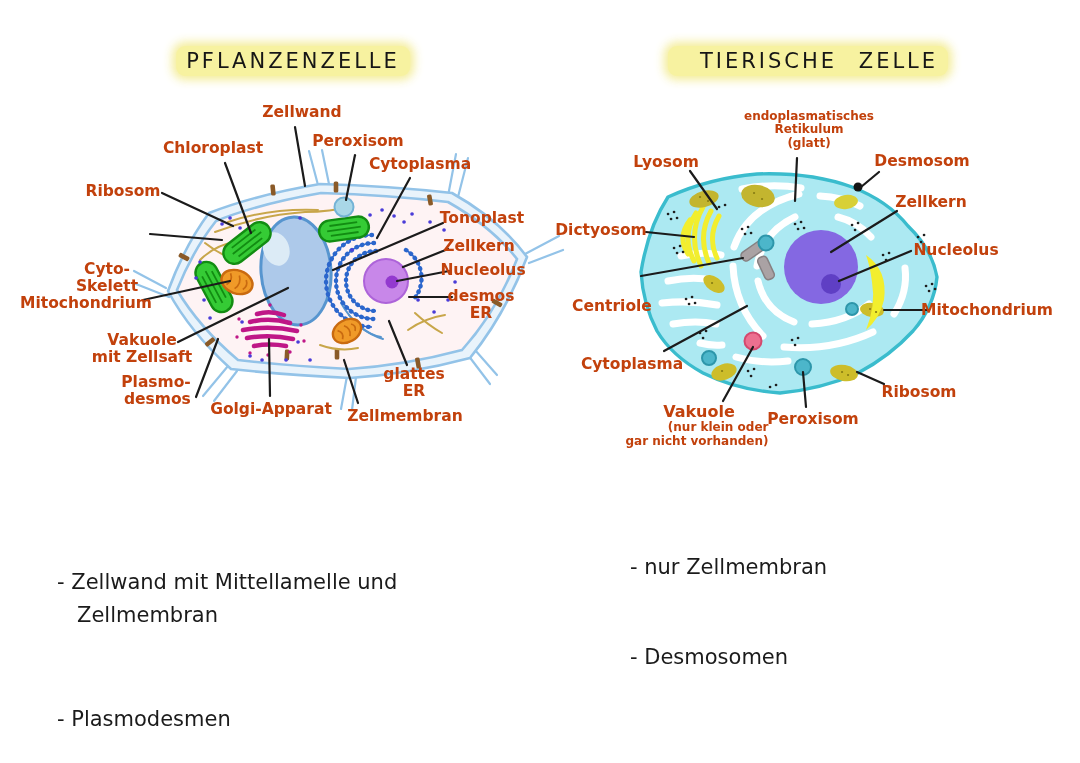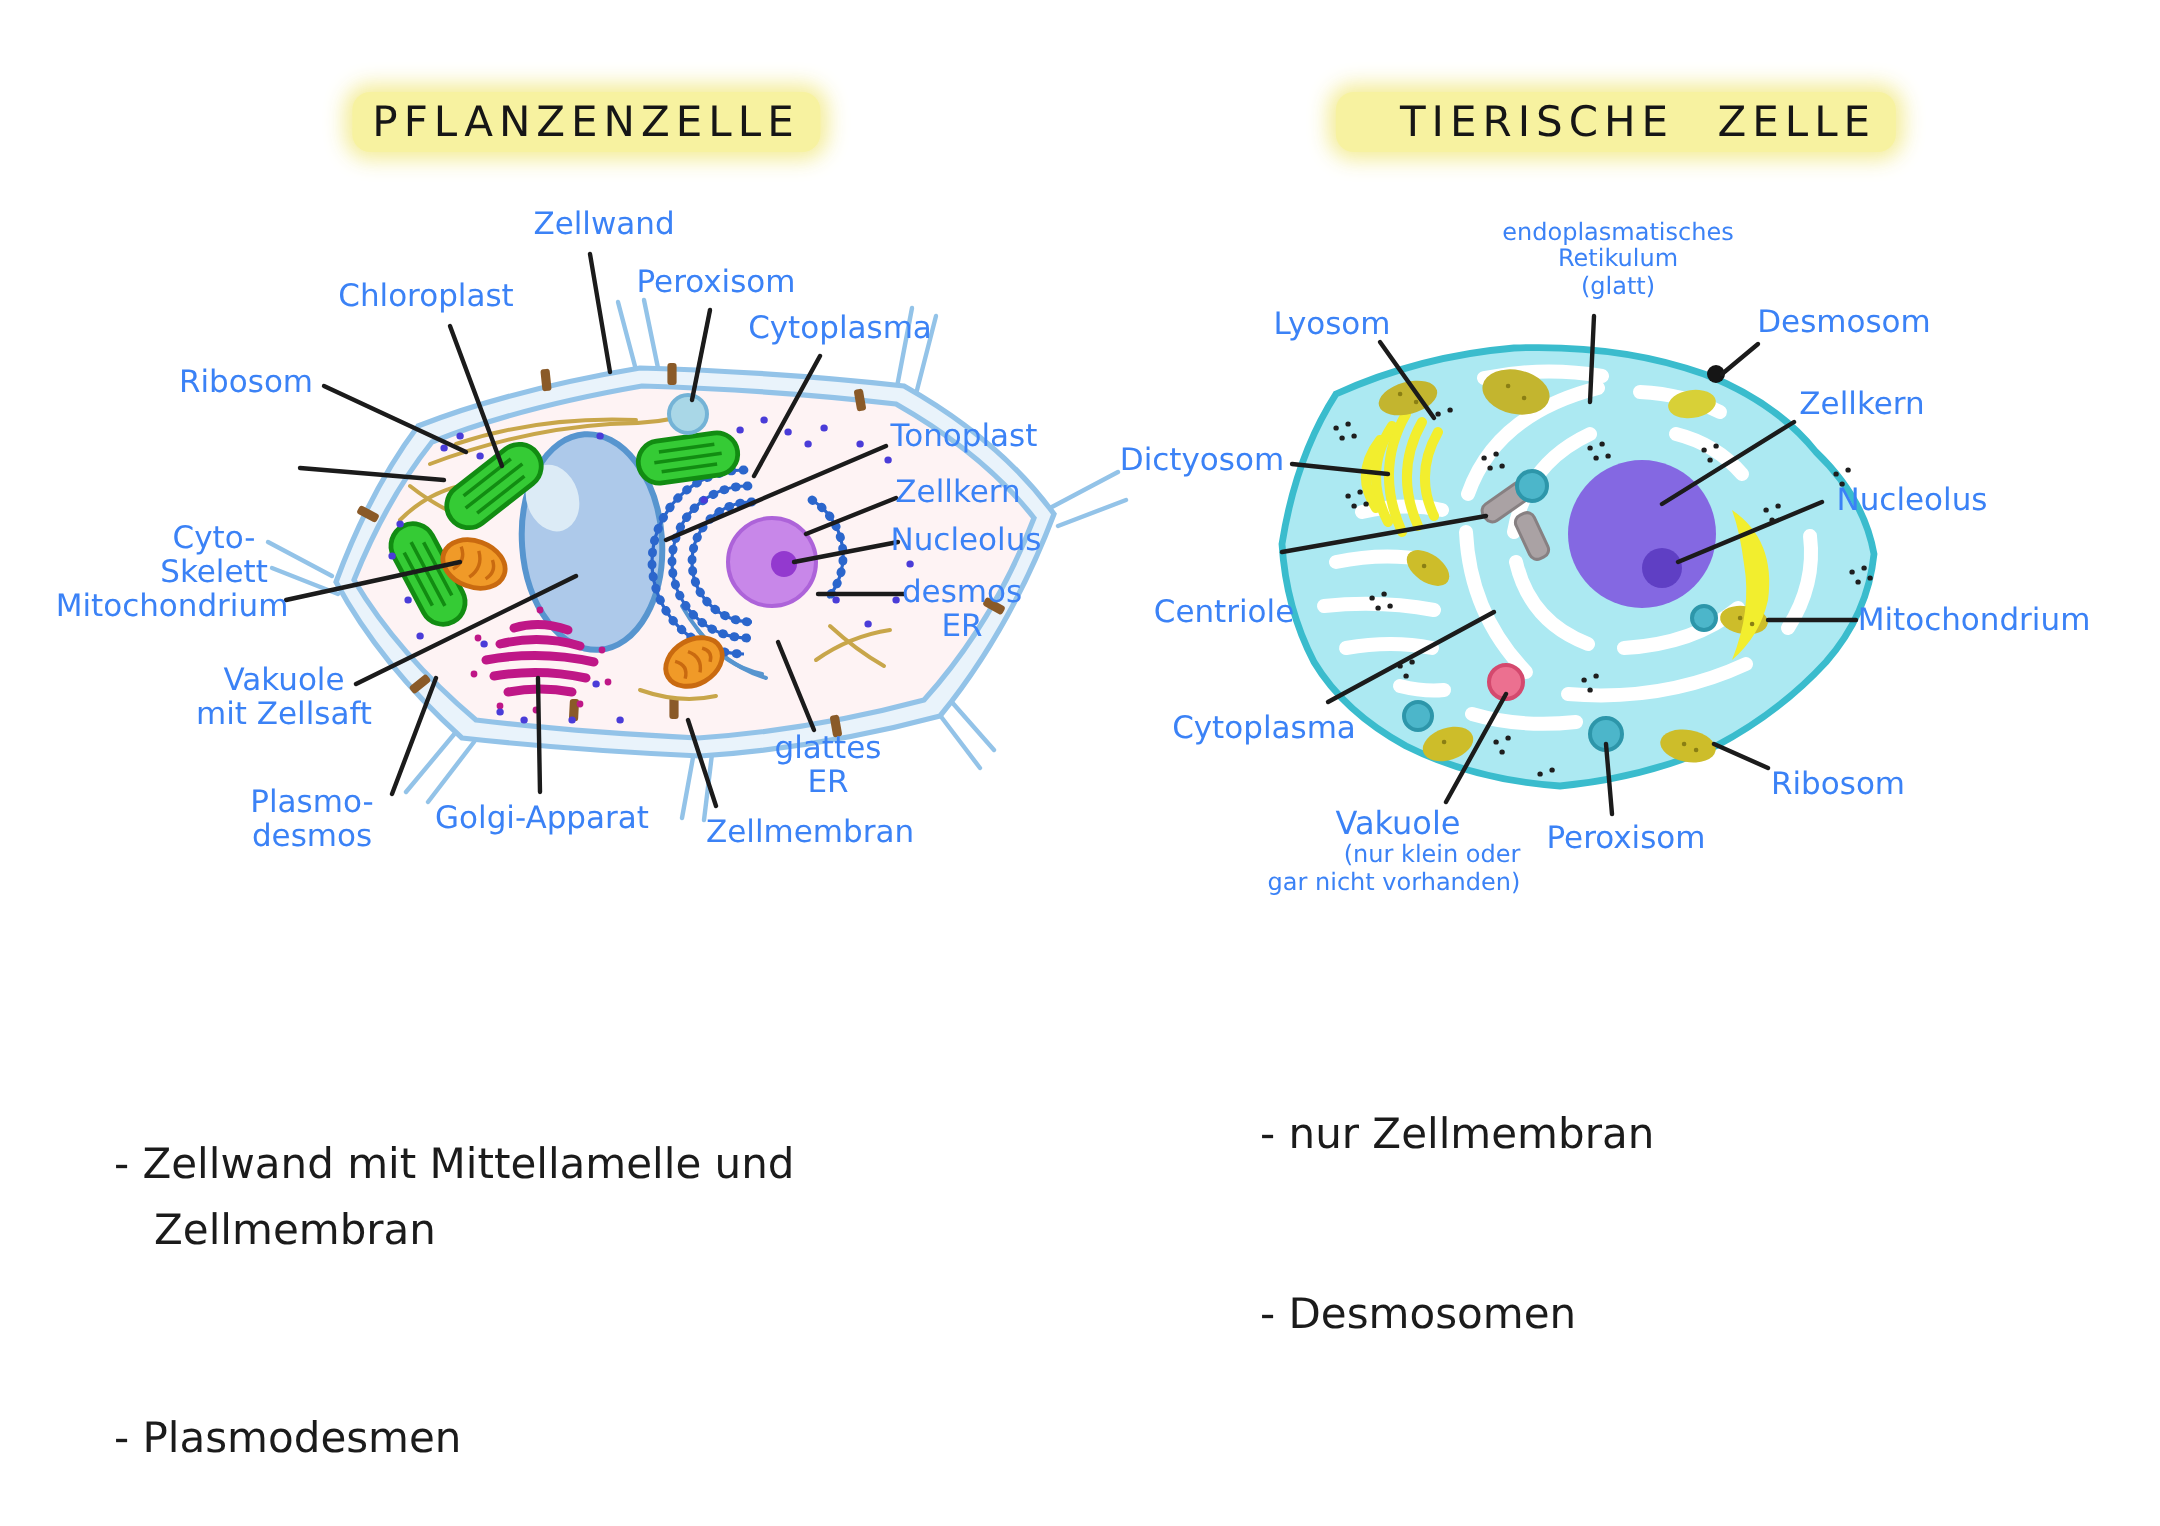--- a/index.html
+++ b/index.html
@@ -4,21 +4,21 @@
 <style>
   html,body{margin:0;padding:0;background:#ffffff;}
   .canvas{position:relative;width:1080px;height:763px;background:#ffffff;overflow:hidden;
           font-family:"DejaVu Sans",sans-serif;color:#1b1b1b;}
   .art{position:absolute;left:0;top:0;}
   .title{position:absolute;transform:translateX(-50%);font-size:21px;letter-spacing:3px;
          color:#161616;background:#f7f2a0;padding:3px 10px;border-radius:9px;
          box-shadow:0 0 10px 4px rgba(243,236,150,0.95);white-space:nowrap;}
   .title.animal{word-spacing:12px;}
   .lbl{position:absolute;transform:translateX(-50%);text-align:center;font-size:15.5px;
-       line-height:1.12;white-space:pre-line;color:#3b82f6;}
+       line-height:1.12;white-space:pre-line;color:#c2410c;font-weight:bold;}
   .lbl.mid{font-size:12px;}
   .lbl.big{font-size:16px;}
   .lbl.small{font-size:12px;line-height:1.15;text-align:right;}
   .notes{position:absolute;font-size:21px;line-height:33px;white-space:pre-wrap;}
   .notes .item{margin-bottom:5px;}
   .notes.right{line-height:26px;}
   .notes.right .item{margin-bottom:12px;}
 </style>
 </head>
 <body>
@@ -255,21 +255,21 @@
   <div class="lbl" style="left:482px;top:210px;">Tonoplast</div>
   <div class="lbl" style="left:479px;top:238px;">Zellkern</div>
   <div class="lbl" style="left:483px;top:262px;">Nucleolus</div>
   <div class="lbl" style="left:481px;top:288px;">desmos
 ER</div>
   <div class="lbl" style="left:86px;top:295px;">Mitochondrium</div>
   <div class="lbl" style="left:142px;top:332px;">Vakuole
 mit Zellsaft</div>
   <div class="lbl" style="left:414px;top:366px;">glattes
 ER</div>
-  <div class="lbl" style="left:156px;top:393px;">Plasmo-
+  <div class="lbl" style="left:156px;top:374px;text-align:right;">Plasmo-
 desmos</div>
   <div class="lbl" style="left:271px;top:401px;">Golgi-Apparat</div>
   <div class="lbl" style="left:405px;top:408px;">Zellmembran</div>
 
   <div class="lbl mid" style="left:809px;top:110px;">endoplasmatisches
 Retikulum
 (glatt)</div>
   <div class="lbl" style="left:922px;top:153px;">Desmosom</div>
   <div class="lbl" style="left:666px;top:154px;">Lyosom</div>
   <div class="lbl" style="left:931px;top:194px;">Zellkern</div>

